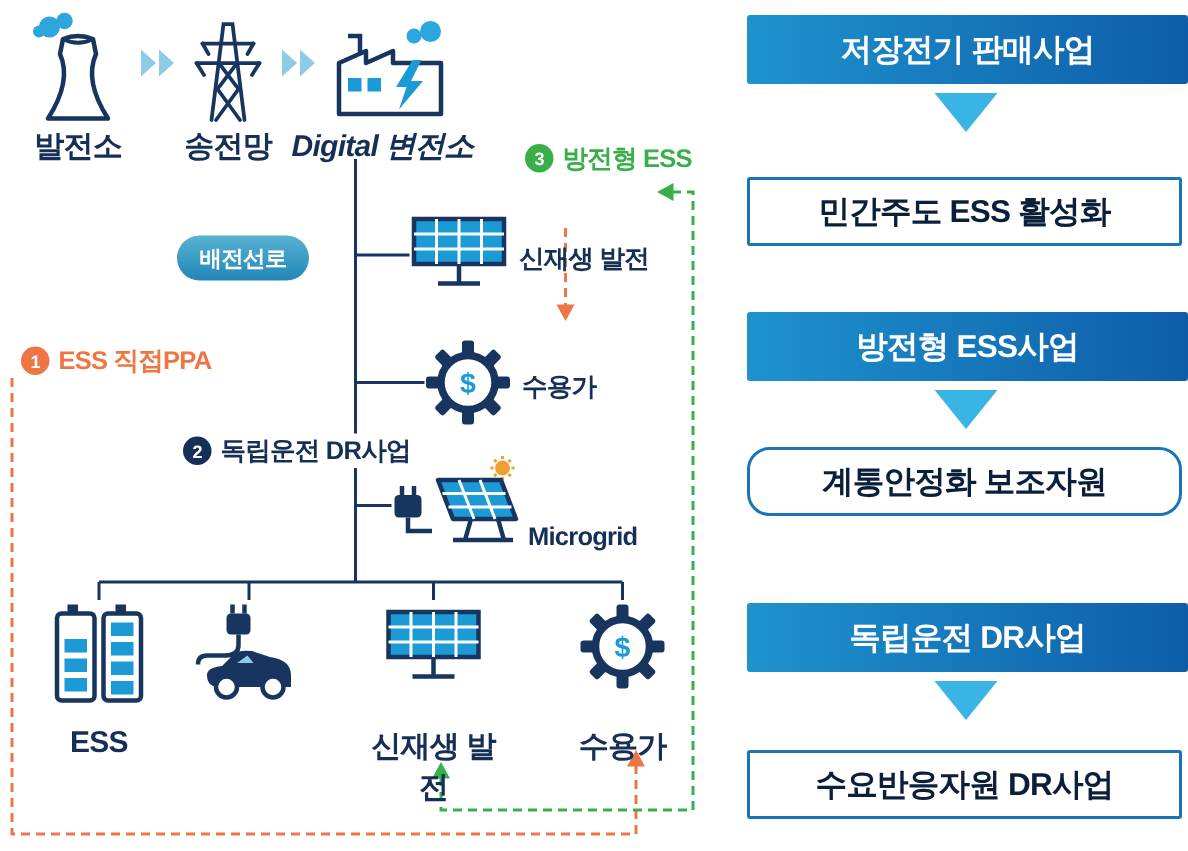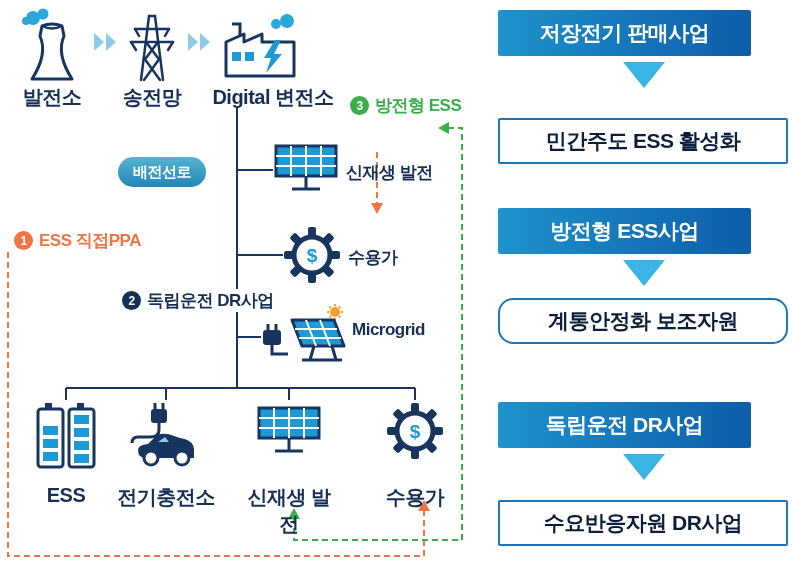--- a/index.html
+++ b/index.html
@@ -14,21 +14,21 @@
         color:#fff;font-size:15px;font-weight:700;border-radius:16px;
         background:linear-gradient(180deg,#58b2d0,#2286b8);letter-spacing:-0.5px;}
   .annot{position:absolute;display:flex;align-items:center;gap:6px;
          font-size:17px;font-weight:700;white-space:nowrap;letter-spacing:-0.5px;}
   .badge{display:inline-flex;width:19px;height:19px;border-radius:50%;color:#fff;
          font-size:12px;font-weight:700;align-items:center;justify-content:center;flex:0 0 auto;}
   .annot.orange{color:#ee7544;}  .annot.orange .badge{background:#ee7544;}
   .annot.navy{color:#152f56;background:#fff;padding:0 4px;}
   .annot.navy .badge{background:#152f56;}
   .annot.green{color:#3aae49;}   .annot.green .badge{background:#3aae49;}
-  .panel-header{position:absolute;left:498px;width:253px;height:46px;display:flex;
+  .panel-header{position:absolute;left:498px;width:294px;height:46px;display:flex;
         align-items:center;justify-content:center;color:#fff;font-size:21px;font-weight:700;
         background:linear-gradient(90deg,#1e93cd,#0e5da9);border-radius:2px;letter-spacing:-0.5px;}
   .panel-result{position:absolute;left:498px;width:286px;height:42px;display:flex;
         align-items:center;justify-content:center;color:#0b1f3a;font-size:21px;font-weight:700;
         background:#fff;border:2px solid #1b74b8;border-radius:2px;letter-spacing:-0.5px;}
   .down-arrow{position:absolute;left:623px;width:0;height:0;
         border-left:21px solid transparent;border-right:21px solid transparent;
         border-top:26px solid #39b4e4;}
   svg{display:block;}
 </style>
@@ -106,21 +106,21 @@
     <svg width="84" height="70" viewBox="0 0 84 70">
       <circle cx="69" cy="11" r="7" fill="#2ba7dd"></circle>
       <circle cx="58" cy="14" r="5" fill="#2ba7dd"></circle>
       <path d="M14 14 h8 v12" fill="none" stroke="#17355e" stroke-width="3"></path>
       <path d="M8 66 V32 L26 24 V32 L44 24 V32 H76 V66 Z" fill="#fff" stroke="#17355e" stroke-width="3" stroke-linejoin="round"></path>
       <rect x="14" y="42" width="9" height="9" fill="#1b9ad6"></rect>
       <rect x="27" y="42" width="9" height="9" fill="#1b9ad6"></rect>
       <polygon points="57,30 46,48 53,48 48,63 64,44 56,44 63,30" fill="#1b9ad6"></polygon>
     </svg>
   </div>
-  <div class="icon-label" style="left:211px;top:84px;width:124px;">Digital 변전소</div>
+  <div class="icon-label" style="left:193px;top:84px;width:124px;font-style:italic;">Digital 변전소</div>
 
   <div class="annot green" style="left:350px;top:94px;">
     <span class="badge">3</span>
     <span>방전형 ESS</span>
   </div>
 
   <div class="pill" style="left:118px;top:157px;width:88px;height:30px;">배전선로</div>
 
   <div class="abs" style="left:273px;top:142px;">
     <svg width="66" height="56" viewBox="0 0 66 56">
@@ -166,21 +166,21 @@
         <path d="M77 2 V4 M77 16 V18 M69 10 H71 M83 10 H85 M71.5 4.5 L73 6 M81 14 L82.5 15.5 M82.5 4.5 L81 6 M73 14 L71.5 15.5"></path>
       </g>
       <path d="M10 28 V22 M18 28 V22" stroke="#17355e" stroke-width="3"></path>
       <rect x="5" y="28" width="18" height="15" rx="3" fill="#17355e"></rect>
       <path d="M14 43 V52 H30" fill="none" stroke="#17355e" stroke-width="3"></path>
       <path d="M34 18 H76 L86 44 H44 Z" fill="#1b9ad6" stroke="#17355e" stroke-width="3" stroke-linejoin="round"></path>
       <path d="M37 27 H79 M41 36 H83 M48 18 L58 44 M62 18 L72 44" stroke="#fff" stroke-width="2" fill="none"></path>
       <path d="M56 44 L52 58 M74 44 L78 58 M44 58 H84" stroke="#17355e" stroke-width="3" fill="none"></path>
     </svg>
   </div>
-  <div class="side-label" style="left:352px;top:320px;text-align:right;">Microgrid</div>
+  <div class="side-label" style="left:352px;top:348px;text-align:right;">Microgrid</div>
 
   <div class="abs" style="left:34px;top:400px;">
     <svg width="64" height="70" viewBox="0 0 64 70">
       <rect x="11" y="3" width="7" height="7" fill="#17355e"></rect>
       <rect x="43" y="3" width="7" height="7" fill="#17355e"></rect>
       <rect x="4" y="9" width="25" height="58" rx="3" fill="#fff" stroke="#17355e" stroke-width="3"></rect>
       <rect x="35" y="9" width="25" height="58" rx="3" fill="#fff" stroke="#17355e" stroke-width="3"></rect>
       <g fill="#1b9ad6">
         <rect x="9" y="26" width="15" height="9"></rect>
         <rect x="9" y="39" width="15" height="9"></rect>
@@ -198,21 +198,20 @@
     <svg width="84" height="70" viewBox="0 0 84 70">
       <path d="M31 3 V9 M39 3 V9" stroke="#17355e" stroke-width="3"></path>
       <rect x="27" y="9" width="16" height="14" rx="3" fill="#17355e"></rect>
       <path d="M35 23 V30 Q35 37 26 37 H14 Q8 37 8 43" fill="none" stroke="#17355e" stroke-width="3"></path>
       <path d="M22 58 Q14 58 14 50 Q14 45 24 44 L32 36 Q35 33 44 34 L56 38 Q70 40 70 50 L70 58 Z" fill="#17355e"></path>
       <circle cx="27" cy="58" r="7" fill="#fff" stroke="#17355e" stroke-width="3"></circle>
       <circle cx="58" cy="58" r="7" fill="#fff" stroke="#17355e" stroke-width="3"></circle>
       <path d="M34 42 L41 37 45 42 Z" fill="#8ecbe9"></path>
     </svg>
   </div>
-  <div class="icon-label" style="left:114px;top:484px;width:104px;">전기충전소</div>
 
   <div class="abs" style="left:256px;top:404px;">
     <svg width="66" height="56" viewBox="0 0 66 56">
       <rect x="3" y="4" width="60" height="30" fill="#1b9ad6" stroke="#17355e" stroke-width="3"></rect>
       <path d="M3 14 H63 M3 24 H63 M18 4 V34 M33 4 V34 M48 4 V34" stroke="#fff" stroke-width="2" fill="none"></path>
       <path d="M33 34 V47 M19 47 H47" stroke="#17355e" stroke-width="3" fill="none"></path>
     </svg>
   </div>
   <div class="icon-label" style="left:239px;top:484px;width:100px;">신재생 발전</div>
 

